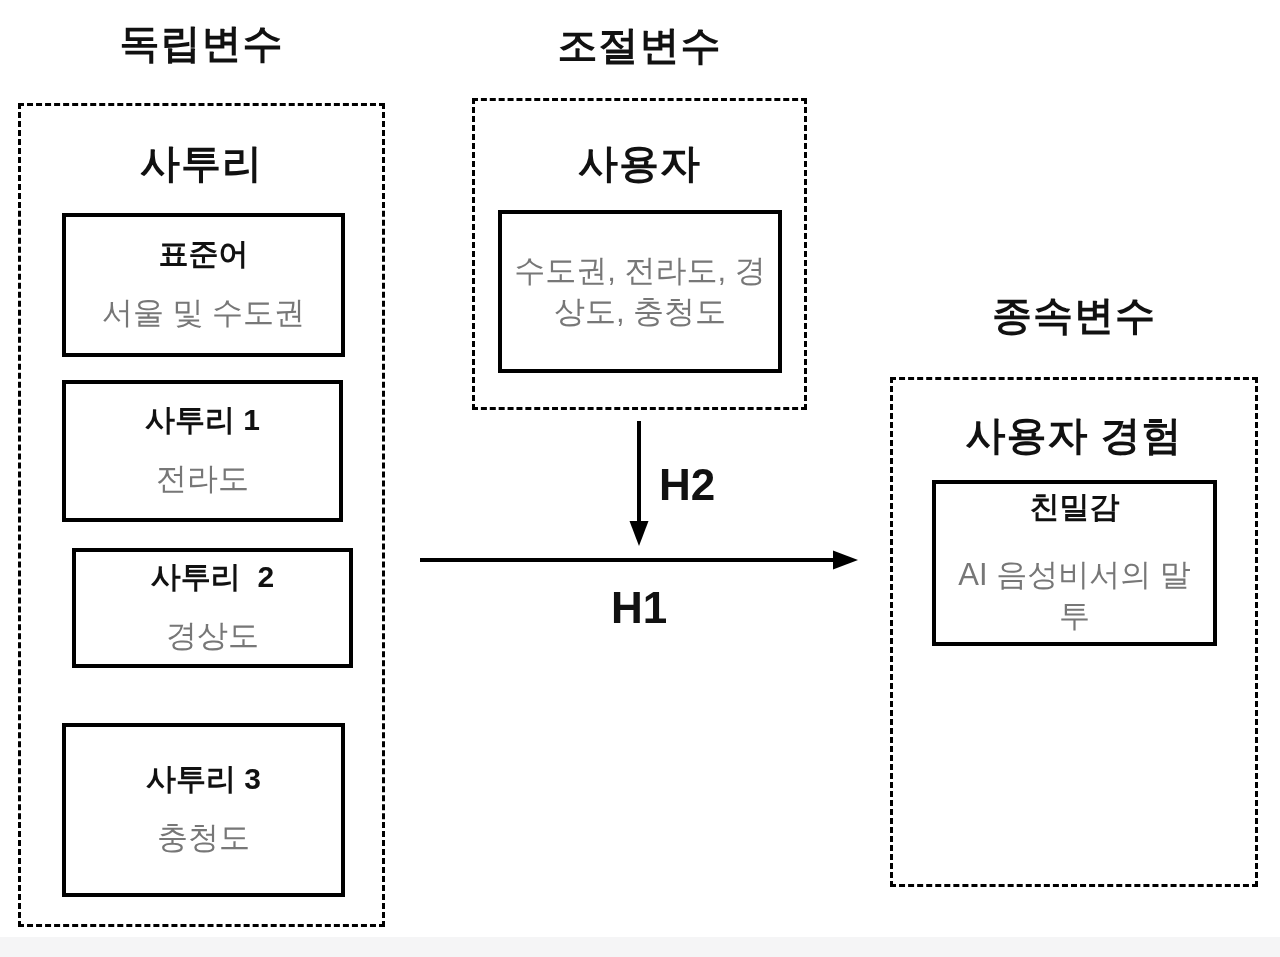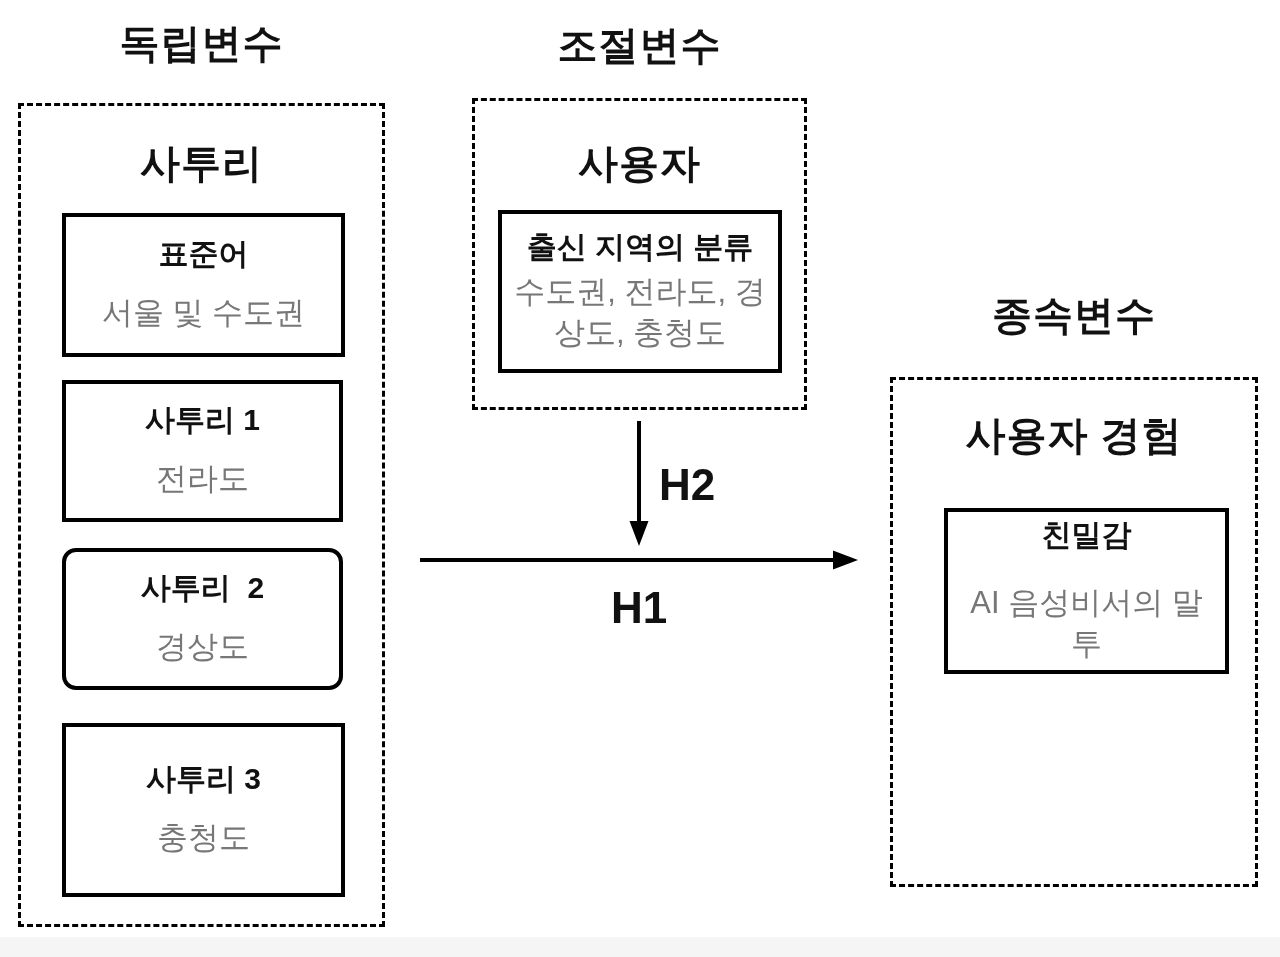--- a/index.html
+++ b/index.html
@@ -100,44 +100,43 @@
   <div class="solid-box" style="left:62px; top:213px; width:283px; height:144px;">
     <div class="box-title">표준어</div>
     <div class="box-subtitle">서울 및 수도권</div>
   </div>
 
   <div class="solid-box" style="left:62px; top:380px; width:281px; height:142px;">
     <div class="box-title">사투리 1</div>
     <div class="box-subtitle">전라도</div>
   </div>
 
-  <div class="solid-box" style="left:62px; top:548px; width:281px; height:142px;border-radius:14px;">
+  <div class="solid-box" style="left:72px; top:548px; width:281px; height:120px;">
     <div class="box-title">사투리  2</div>
     <div class="box-subtitle">경상도</div>
   </div>
 
   <div class="solid-box" style="left:62px; top:723px; width:283px; height:174px;align-items:center;">
     <div class="box-title">사투리 3</div>
     <div class="box-subtitle">충청도</div>
   </div>
 
   <div class="dashed-group" style="left:472px; top:98px; width:335px; height:312px;">
     <div class="group-title" style="top:35px;font-family:Liberation Mono, monospace;">사용자</div>
   </div>
 
   <div class="solid-box" style="left:498px; top:210px; width:284px; height:163px; gap:8px;">
-    <div class="box-title">출신 지역의 분류</div>
     <div class="box-subtitle">수도권, 전라도, 경상도, 충청도</div>
   </div>
 
   <div class="dashed-group" style="left:890px; top:377px; width:368px; height:510px;">
     <div class="group-title" style="top:28px;">사용자 경험</div>
   </div>
 
-  <div class="solid-box" style="left:932px; top:508px; width:285px; height:166px; gap:31px;margin-left:12px;">
+  <div class="solid-box" style="left:932px; top:480px; width:285px; height:166px; gap:31px;">
     <div class="box-title">친밀감</div>
     <div class="box-subtitle">AI 음성비서의 말투</div>
   </div>
 
 
   <svg class="arrow-layer" width="1280" height="957" viewBox="0 0 1280 957">
 
     <g>
       <line x1="420" y1="560" x2="836" y2="560" stroke="#000000" stroke-width="4"></line>
       <polygon points="858,560 833,550.5 833,569.5" fill="#000000"></polygon>

